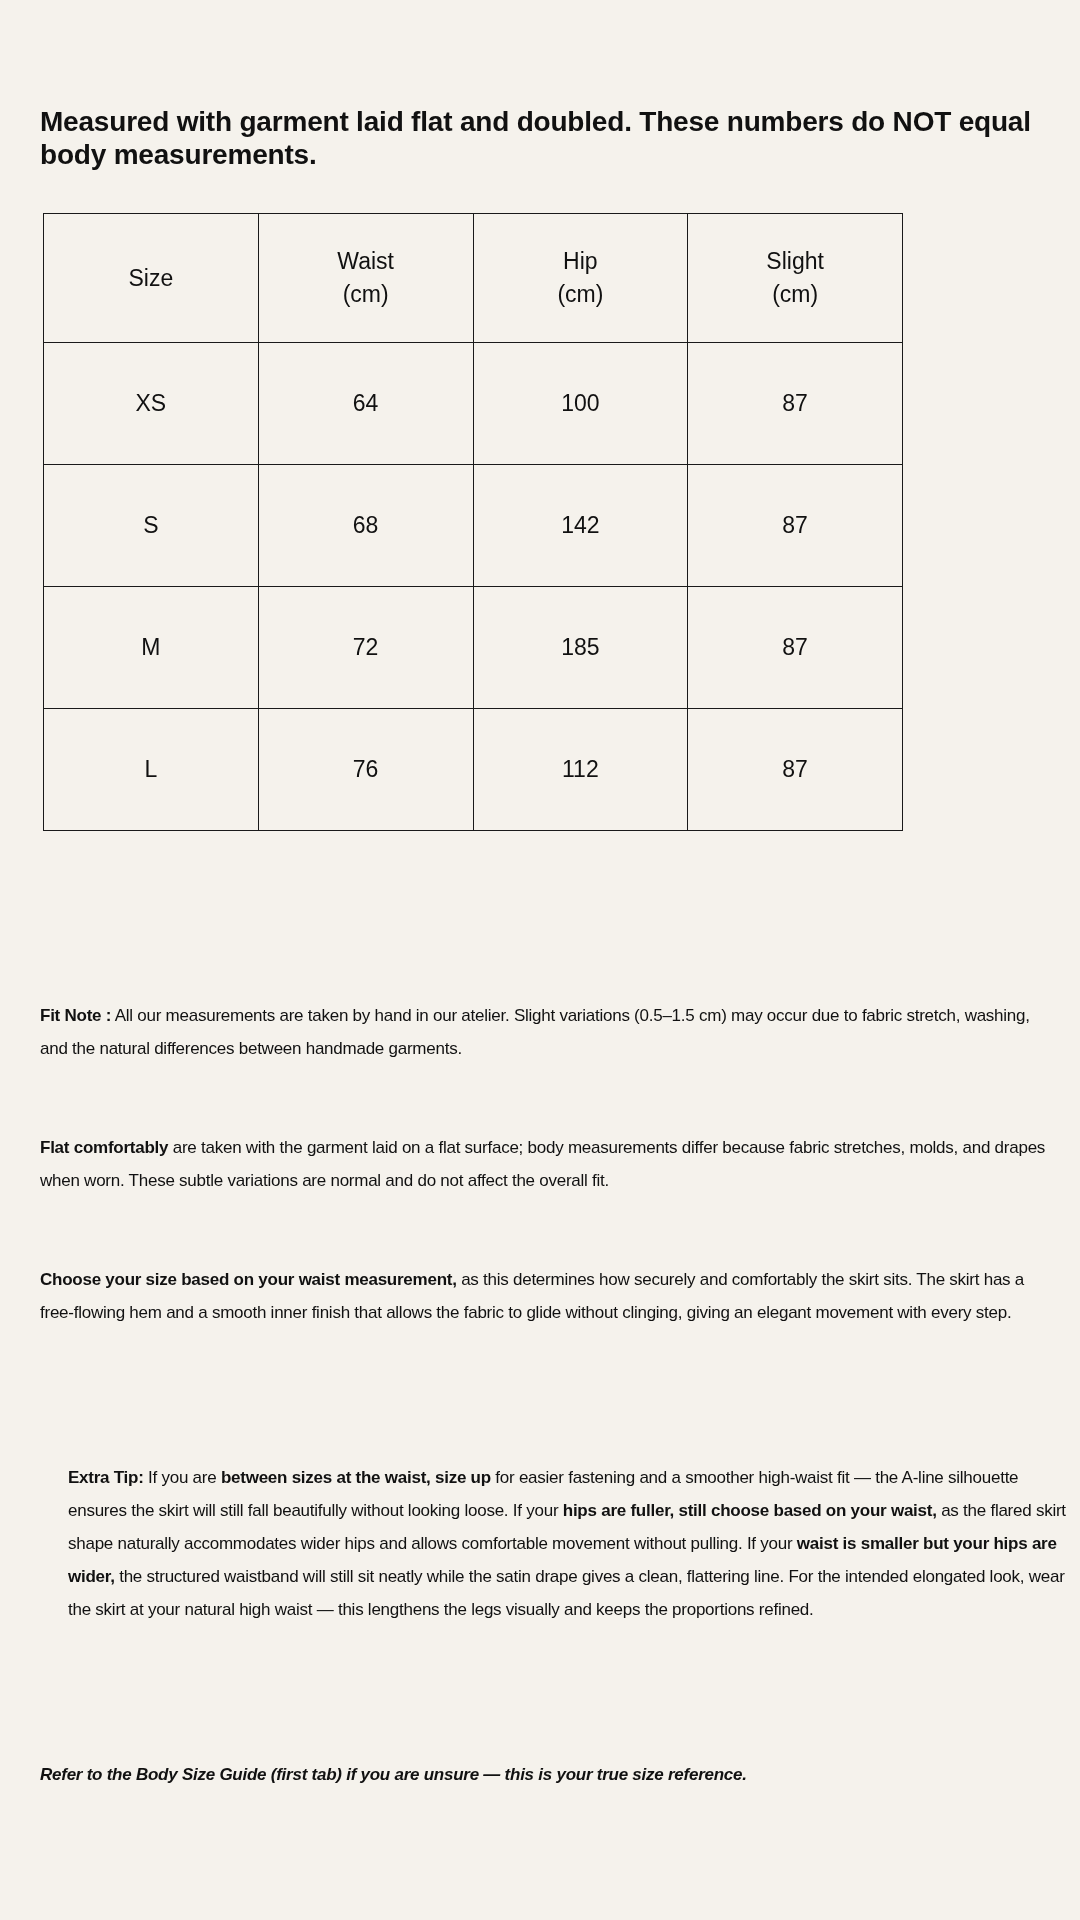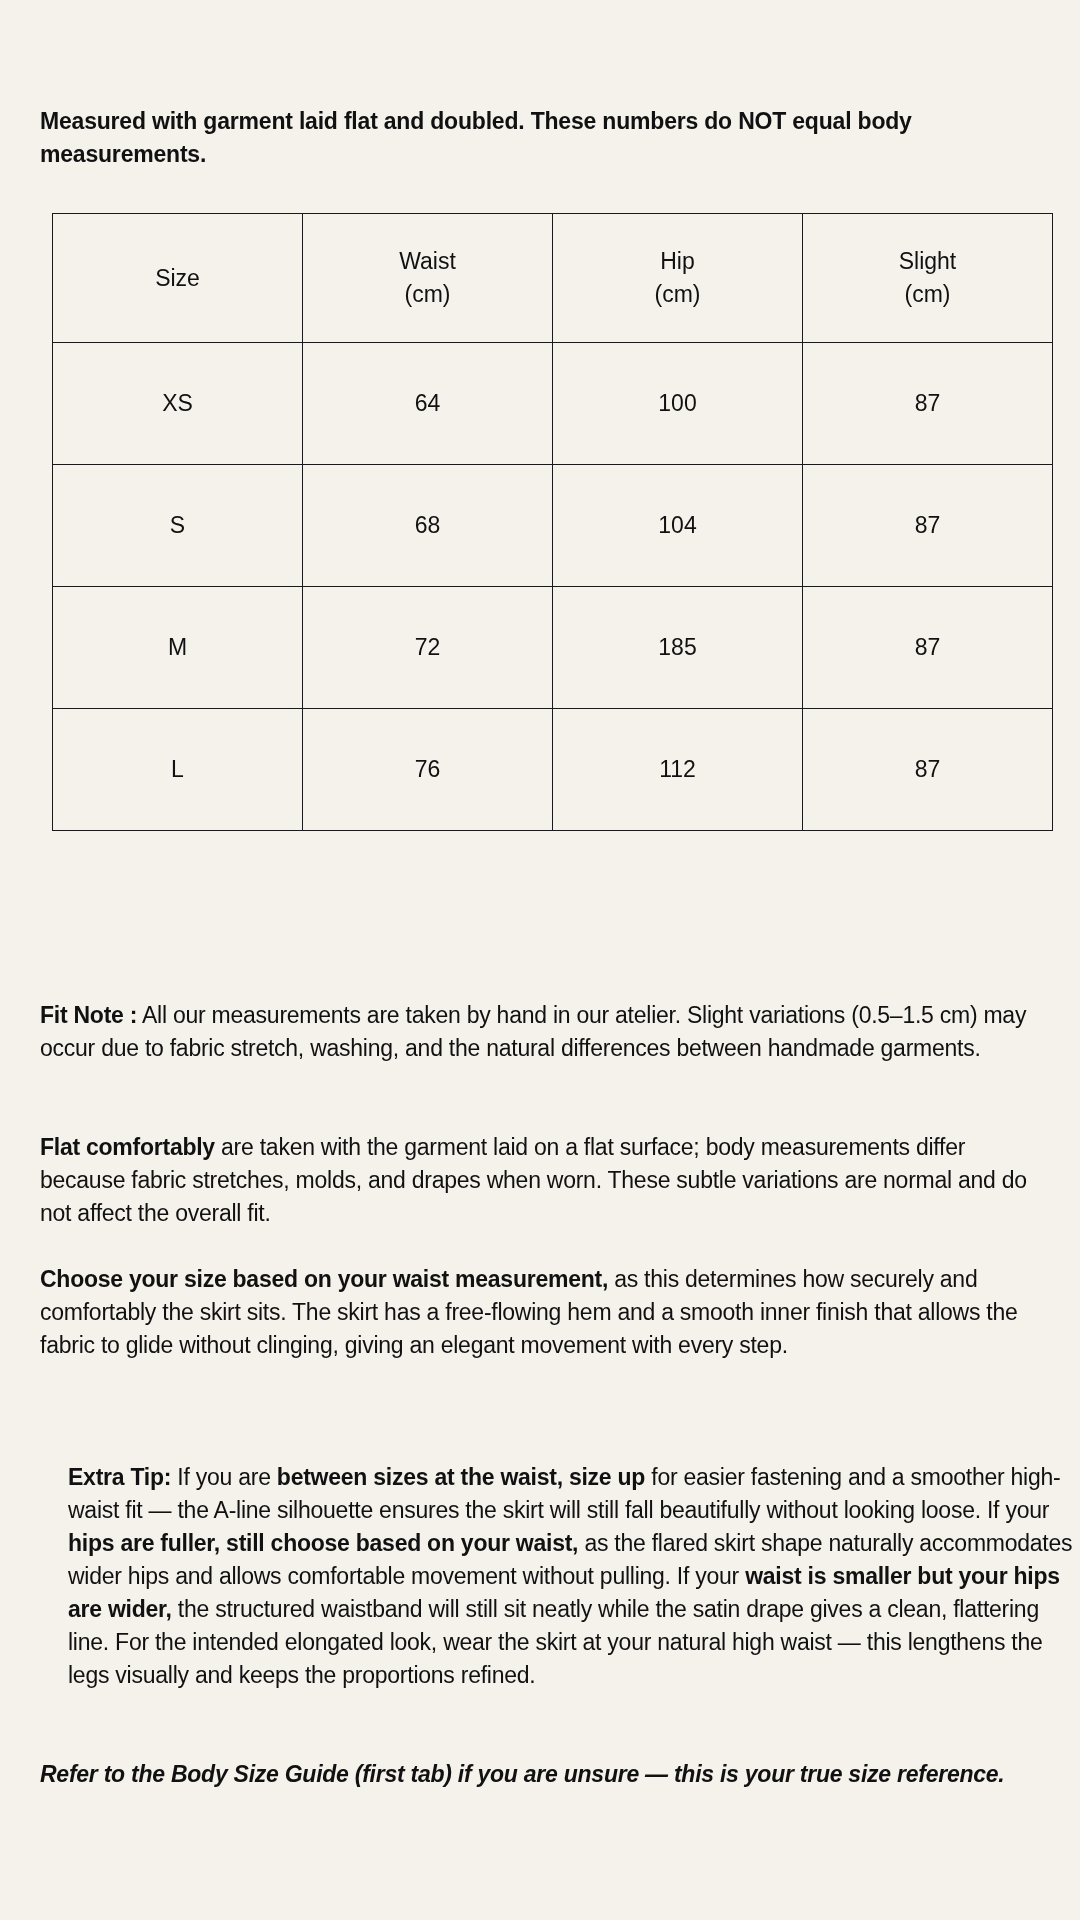--- a/index.html
+++ b/index.html
@@ -20,30 +20,30 @@
     left: 40px;
     top: 0;
     width: 1000px;
   }
   .intro {
     position: absolute;
     top: 105px;
     left: 0;
     width: 1000px;
     font-weight: bold;
-    font-size: 23px;
+    font-size: 28px;
     line-height: 33px;
     letter-spacing: -0.2px;
     margin: 0;
   }
   table.size-table {
     position: absolute;
     top: 213px;
-    left: 12px;
-    width: 1001px;
+    left: 3px;
+    width: 860px;
     border-collapse: collapse;
     table-layout: fixed;
   }
   table.size-table th,
   table.size-table td {
     border: 1.5px solid #1a1a1a;
     text-align: center;
     vertical-align: middle;
     font-weight: normal;
     font-size: 23px;
@@ -54,21 +54,21 @@
     height: 128px;
   }
   table.size-table tbody td {
     height: 121px;
   }
   .hdr-line { display: block; }
   .text-block {
     position: absolute;
     left: 0;
     width: 1010px;
-    font-size: 23px;
+    font-size: 17px;
     line-height: 33px;
     letter-spacing: -0.25px;
     margin: 0;
   }
   .b { font-weight: bold; }
   .i { font-style: italic; }
   #fit-note { top: 999px; }
   #flat-note { top: 1131px; }
   #product-block { top: 1263px; }
   #extra-tip { top: 1461px; margin-left: 28px; }
@@ -104,21 +104,21 @@
     <tbody>
       <tr>
         <td>XS</td>
         <td>64</td>
         <td>100</td>
         <td>87</td>
       </tr>
       <tr>
         <td>S</td>
         <td>68</td>
-        <td>104</td>
+        <td>142</td>
         <td>87</td>
       </tr>
       <tr>
         <td>M</td>
         <td>72</td>
         <td>185</td>
         <td>87</td>
       </tr>
       <tr>
         <td>L</td>

